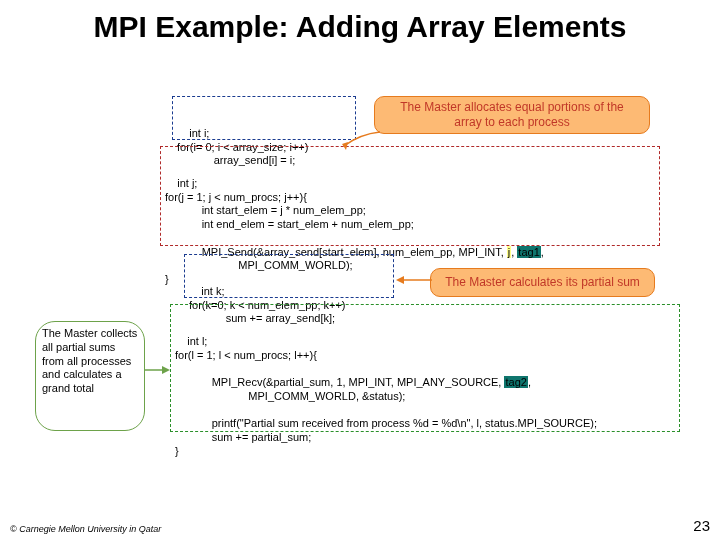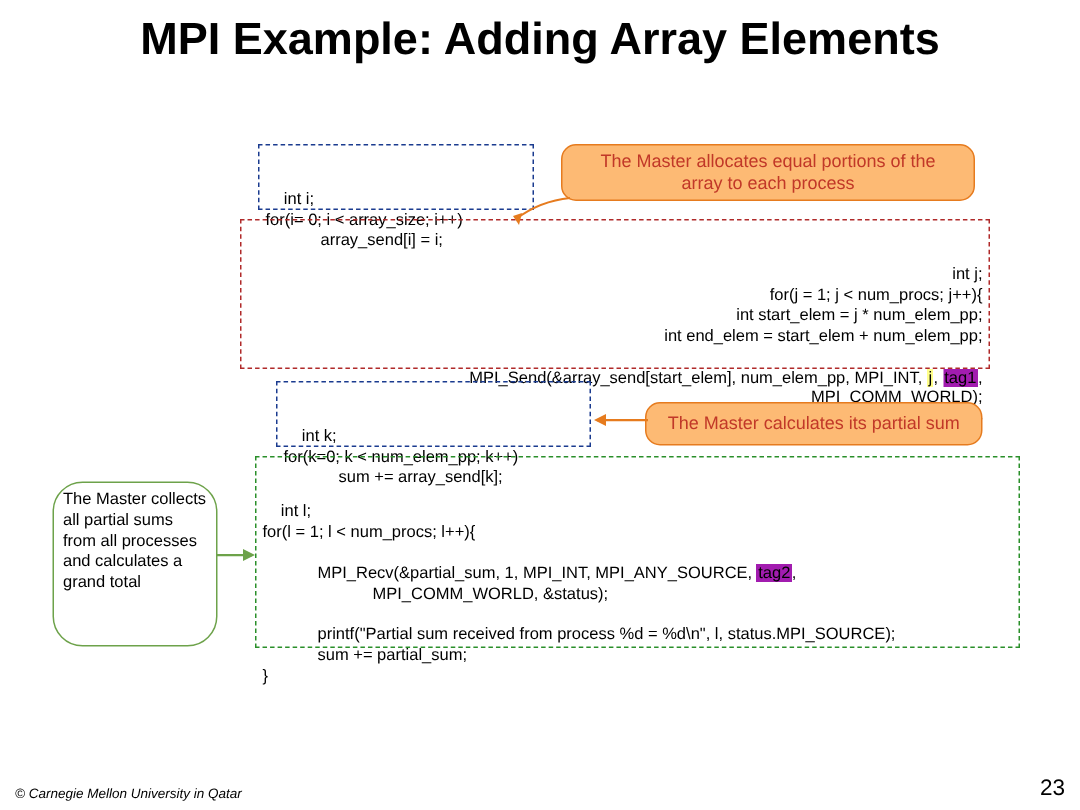--- a/index.html
+++ b/index.html
@@ -51,31 +51,30 @@
     color: #000;
     white-space: pre;
     line-height: 1.25;
     padding: 16px 4px 2px 4px;
   }
   .dash-blue {
     border: 1.5px dashed #1a3b8f;
   }
   .dash-red {
     border: 1.5px dashed #b02a2a;
-    text-align: right;
   }
   .dash-green {
     border: 1.5px dashed #2a8f2a;
   }
   .highlight-yellow {
     background: #ffff8a;
     padding: 0 1px;
   }
   .highlight-orange {
-    background: #a21caf;
+    background: #0f766e;
     padding: 0 1px;
   }
   .footer-left {
     position: absolute;
     left: 10px; bottom: 6px;
     font-size: 9px; color: #000; font-style: italic;
   }
   .footer-right {
     position: absolute;
     right: 10px; bottom: 6px;

